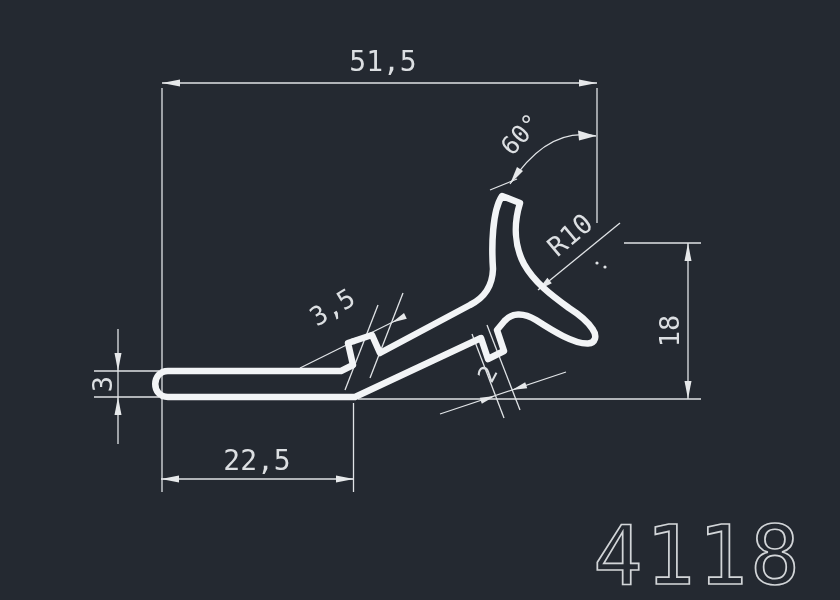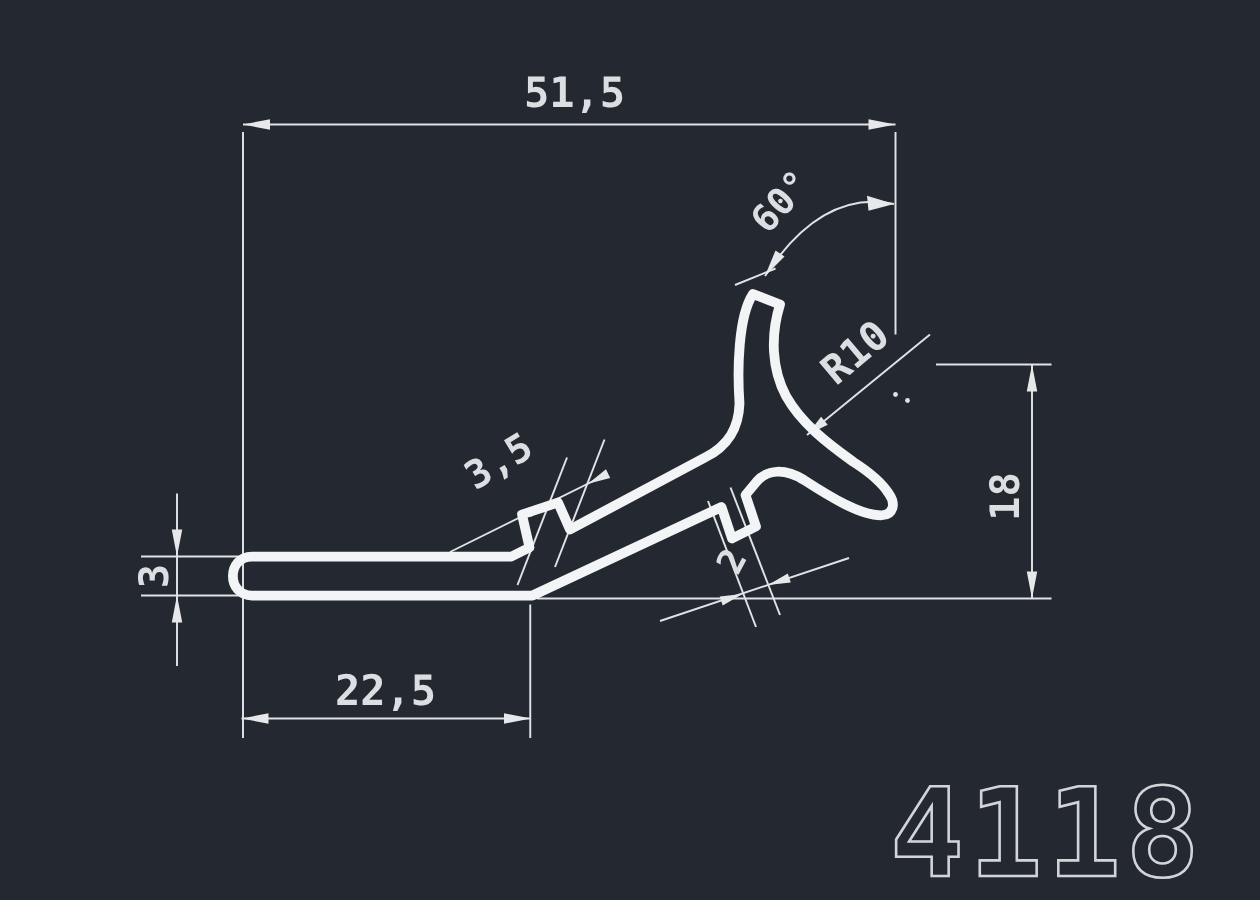--- a/index.html
+++ b/index.html
@@ -1,17 +1,17 @@
 <!DOCTYPE html>
 <html><head>
 <meta charset="utf-8">
 <style>
   html,body{margin:0;padding:0;background:#242931;}
   .stage{position:relative;width:840px;height:600px;background:#242931;overflow:hidden;
-         font-family:"DejaVu Sans Mono","Liberation Mono",monospace;font-weight:bold;}
+         font-family:"DejaVu Sans Mono","Liberation Mono",monospace;}
   svg{display:block;}
   .dimline{stroke:#e0e3e6;stroke-width:1.3;fill:none;}
   .arrow{fill:#e6e8ea;stroke:none;}
   .profile{stroke:#f2f4f6;stroke-width:6.5;fill:none;stroke-linejoin:round;stroke-linecap:round;}
   .dimtext{fill:#dcdfe2;stroke:none;font-family:"DejaVu Sans Mono","Liberation Mono",monospace;}
   .parttext{fill:none;stroke:#d2d5d8;stroke-width:1.7;font-family:"DejaVu Sans Mono","Liberation Mono",monospace;}
   .dot{fill:#e0e3e6;}
 </style>
 </head>
 <body>

